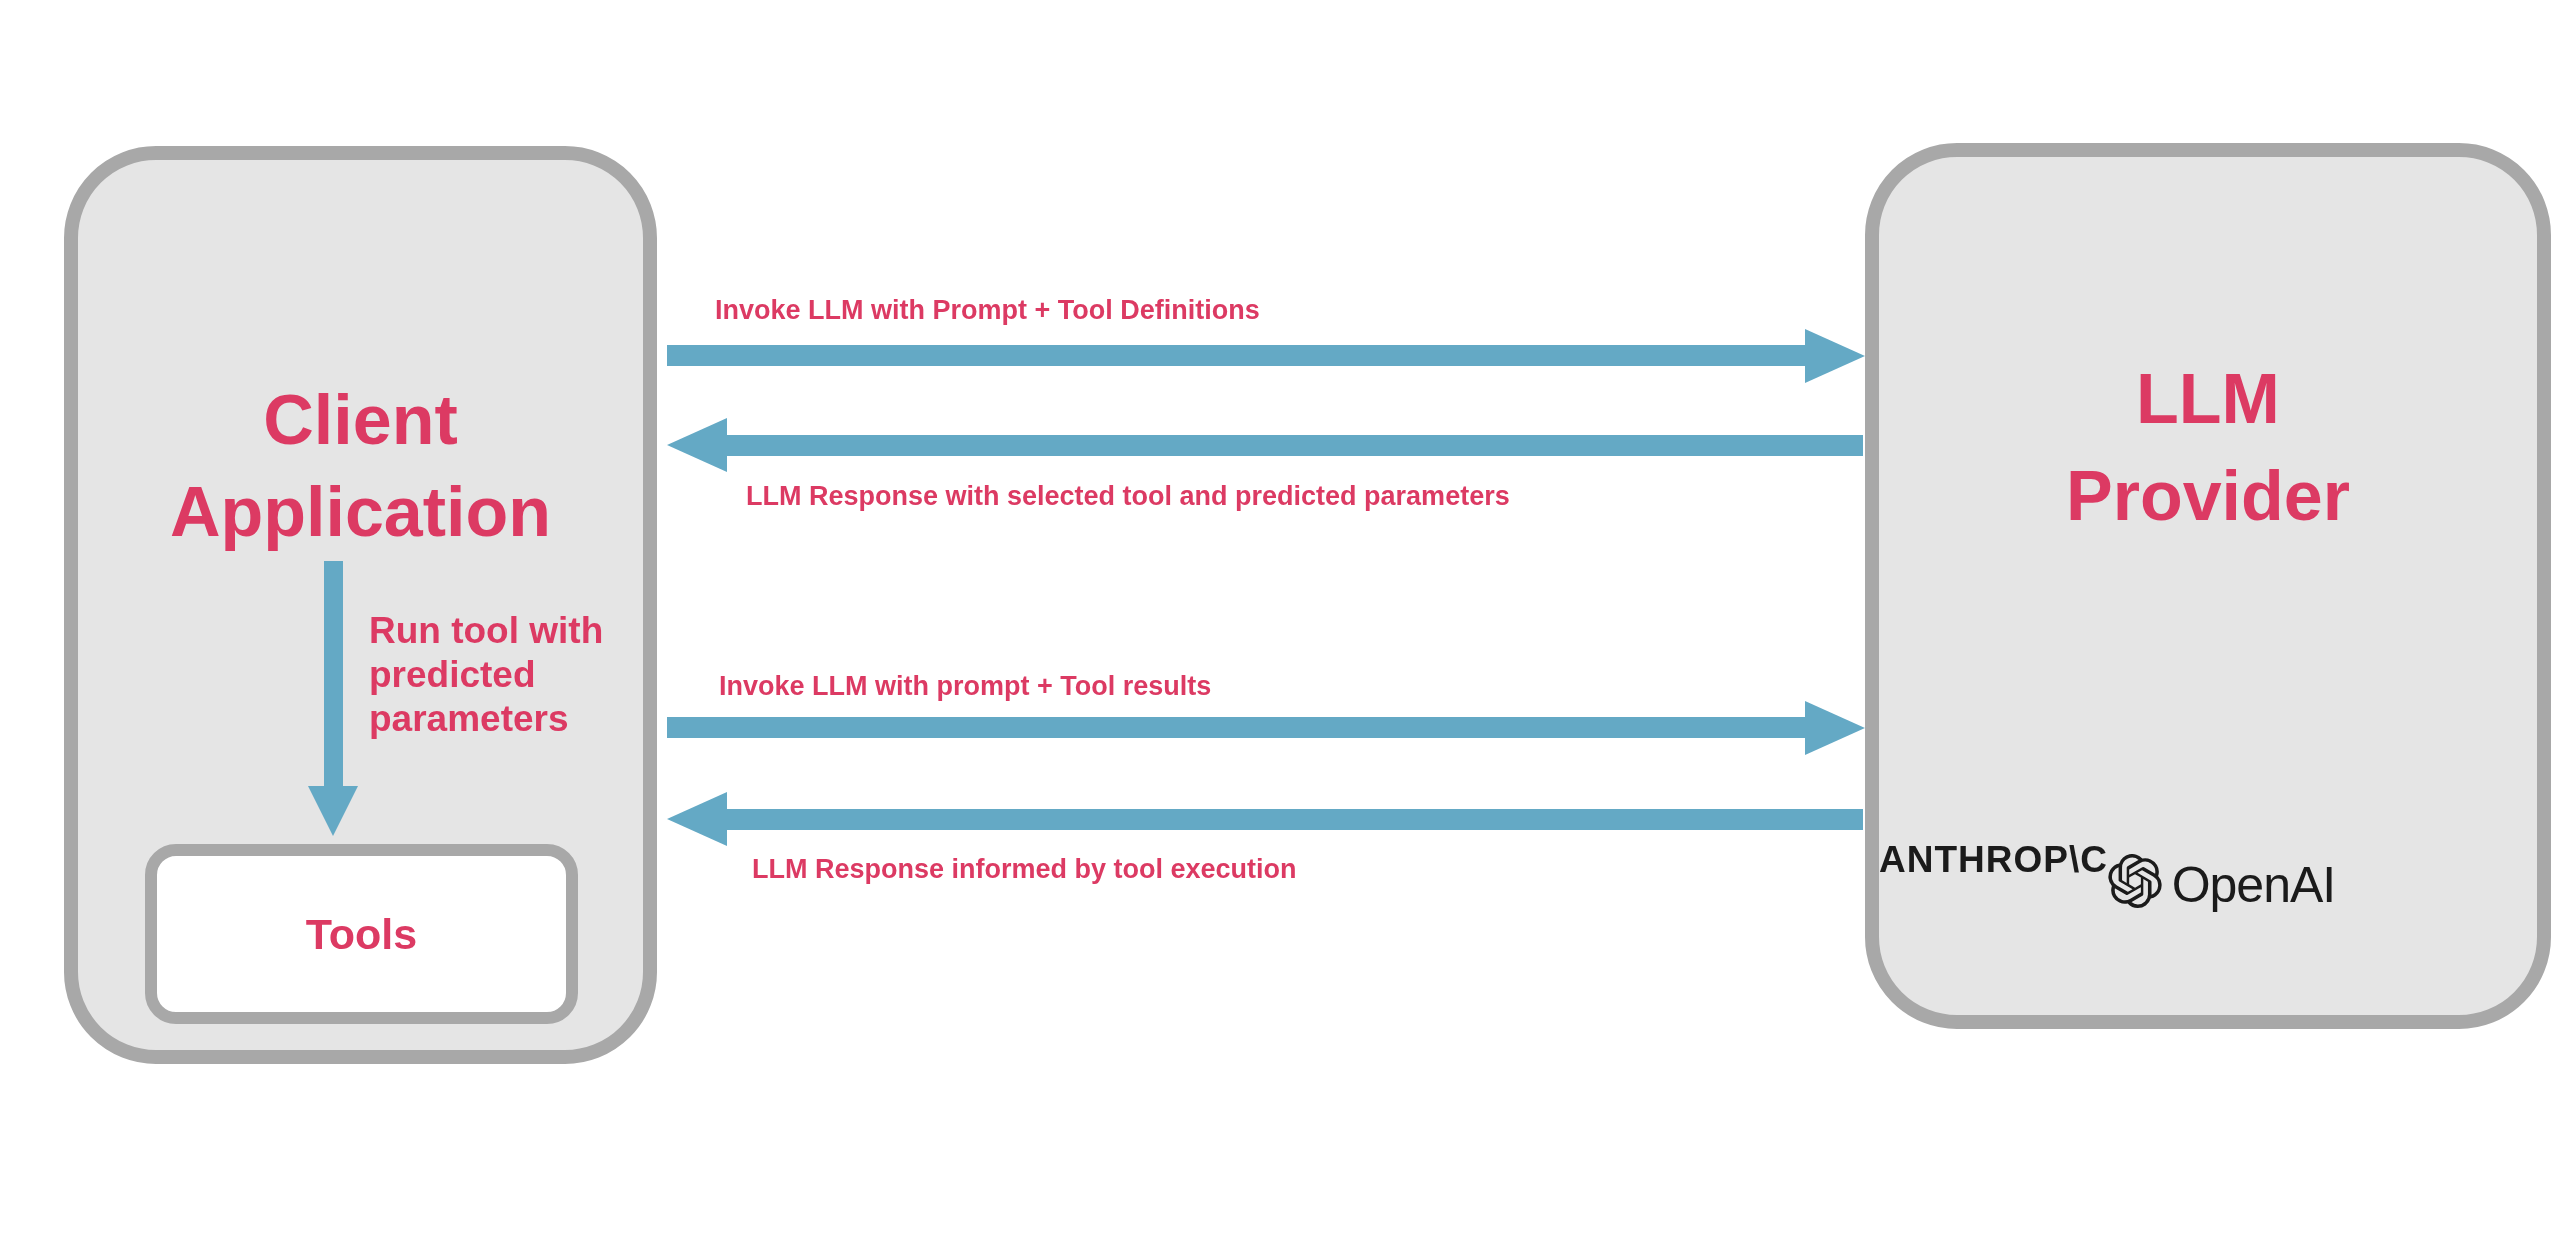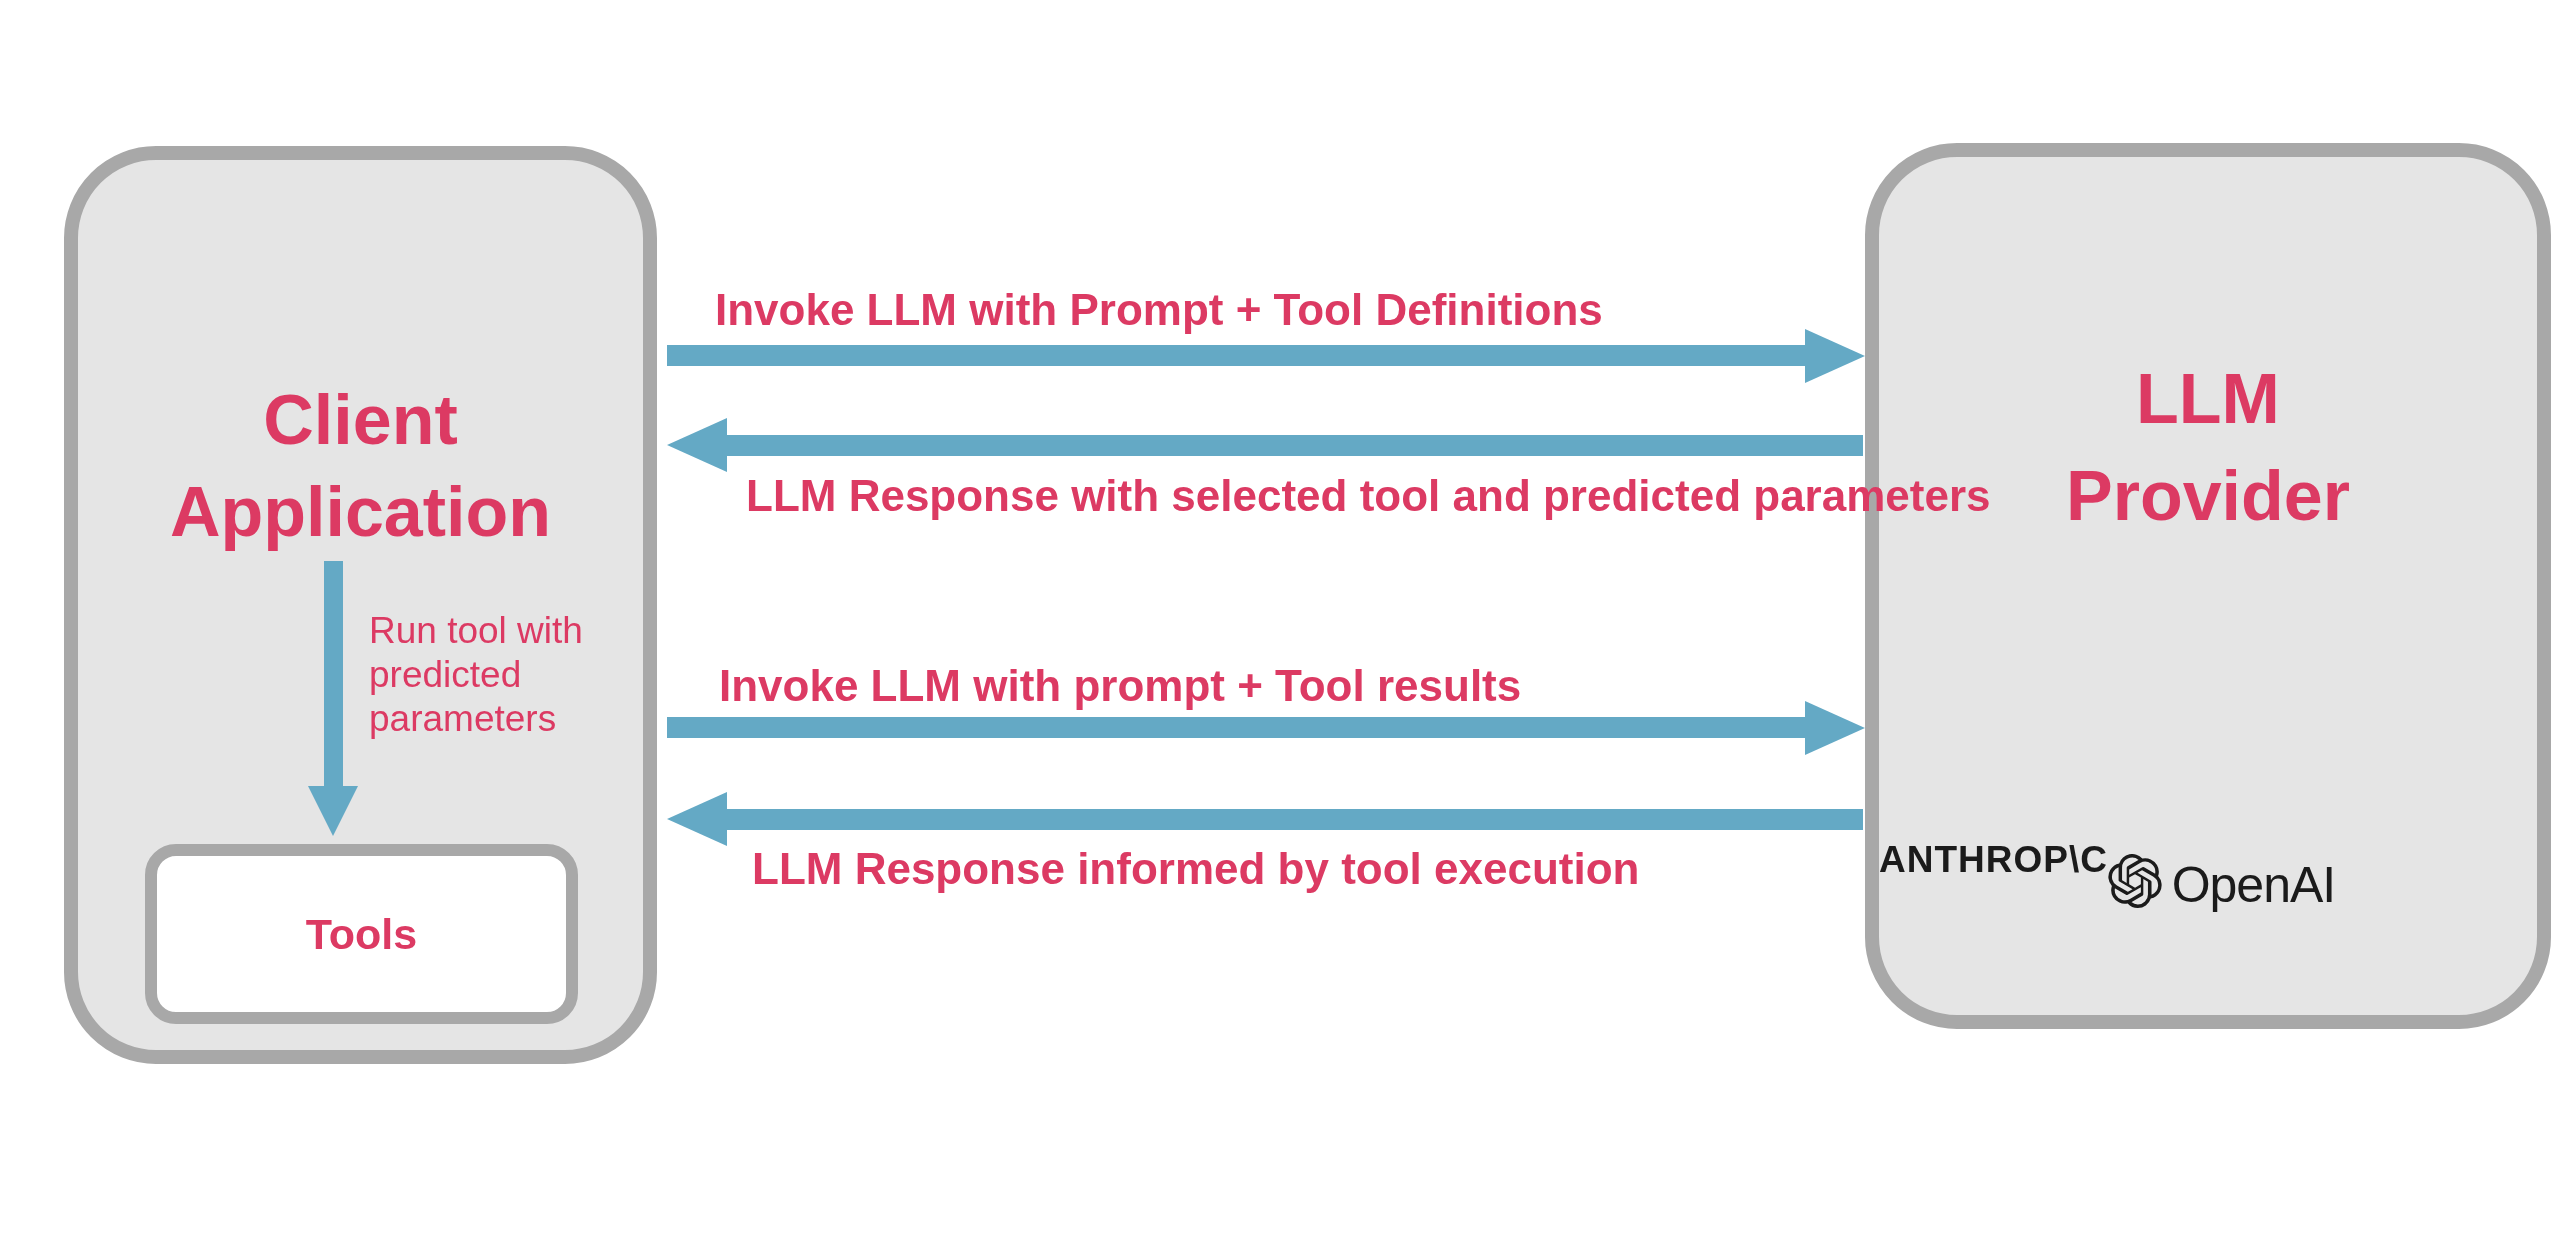--- a/index.html
+++ b/index.html
@@ -81,34 +81,34 @@
   .a3-head{left:1805px;top:701px;}
   .a4-head{left:667px;top:792px;}
   .a4-shaft{left:727px;top:809px;width:1136px;}
   .av-shaft{left:324px;top:561px;width:19.3px;height:228px;}
   .av-head{left:308px;top:786px;}
   
   .arrow-label{
     position:absolute;
     color:var(--pink);
     font-weight:700;
-    font-size:44px;
+    font-size:27px;
     line-height:46px;
     white-space:nowrap;
   }
   .label-1{left:715px;top:287px;}
   .label-2{left:746px;top:473px;}
   .label-3{left:719px;top:663px;}
   .label-4{left:752px;top:846px;}
   .run-tool-label{
     position:absolute;
     left:369px;top:609px;
     width:282px;
     color:var(--pink);
-    font-weight:400;
+    font-weight:700;
     font-size:37px;
     line-height:44px;
   }
   
   .logos{
     position:absolute;left:0;right:0;top:683px;
     display:flex;flex-direction:row;align-items:center;
   }
   .anthropic-wordmark{
     color:var(--ink);

